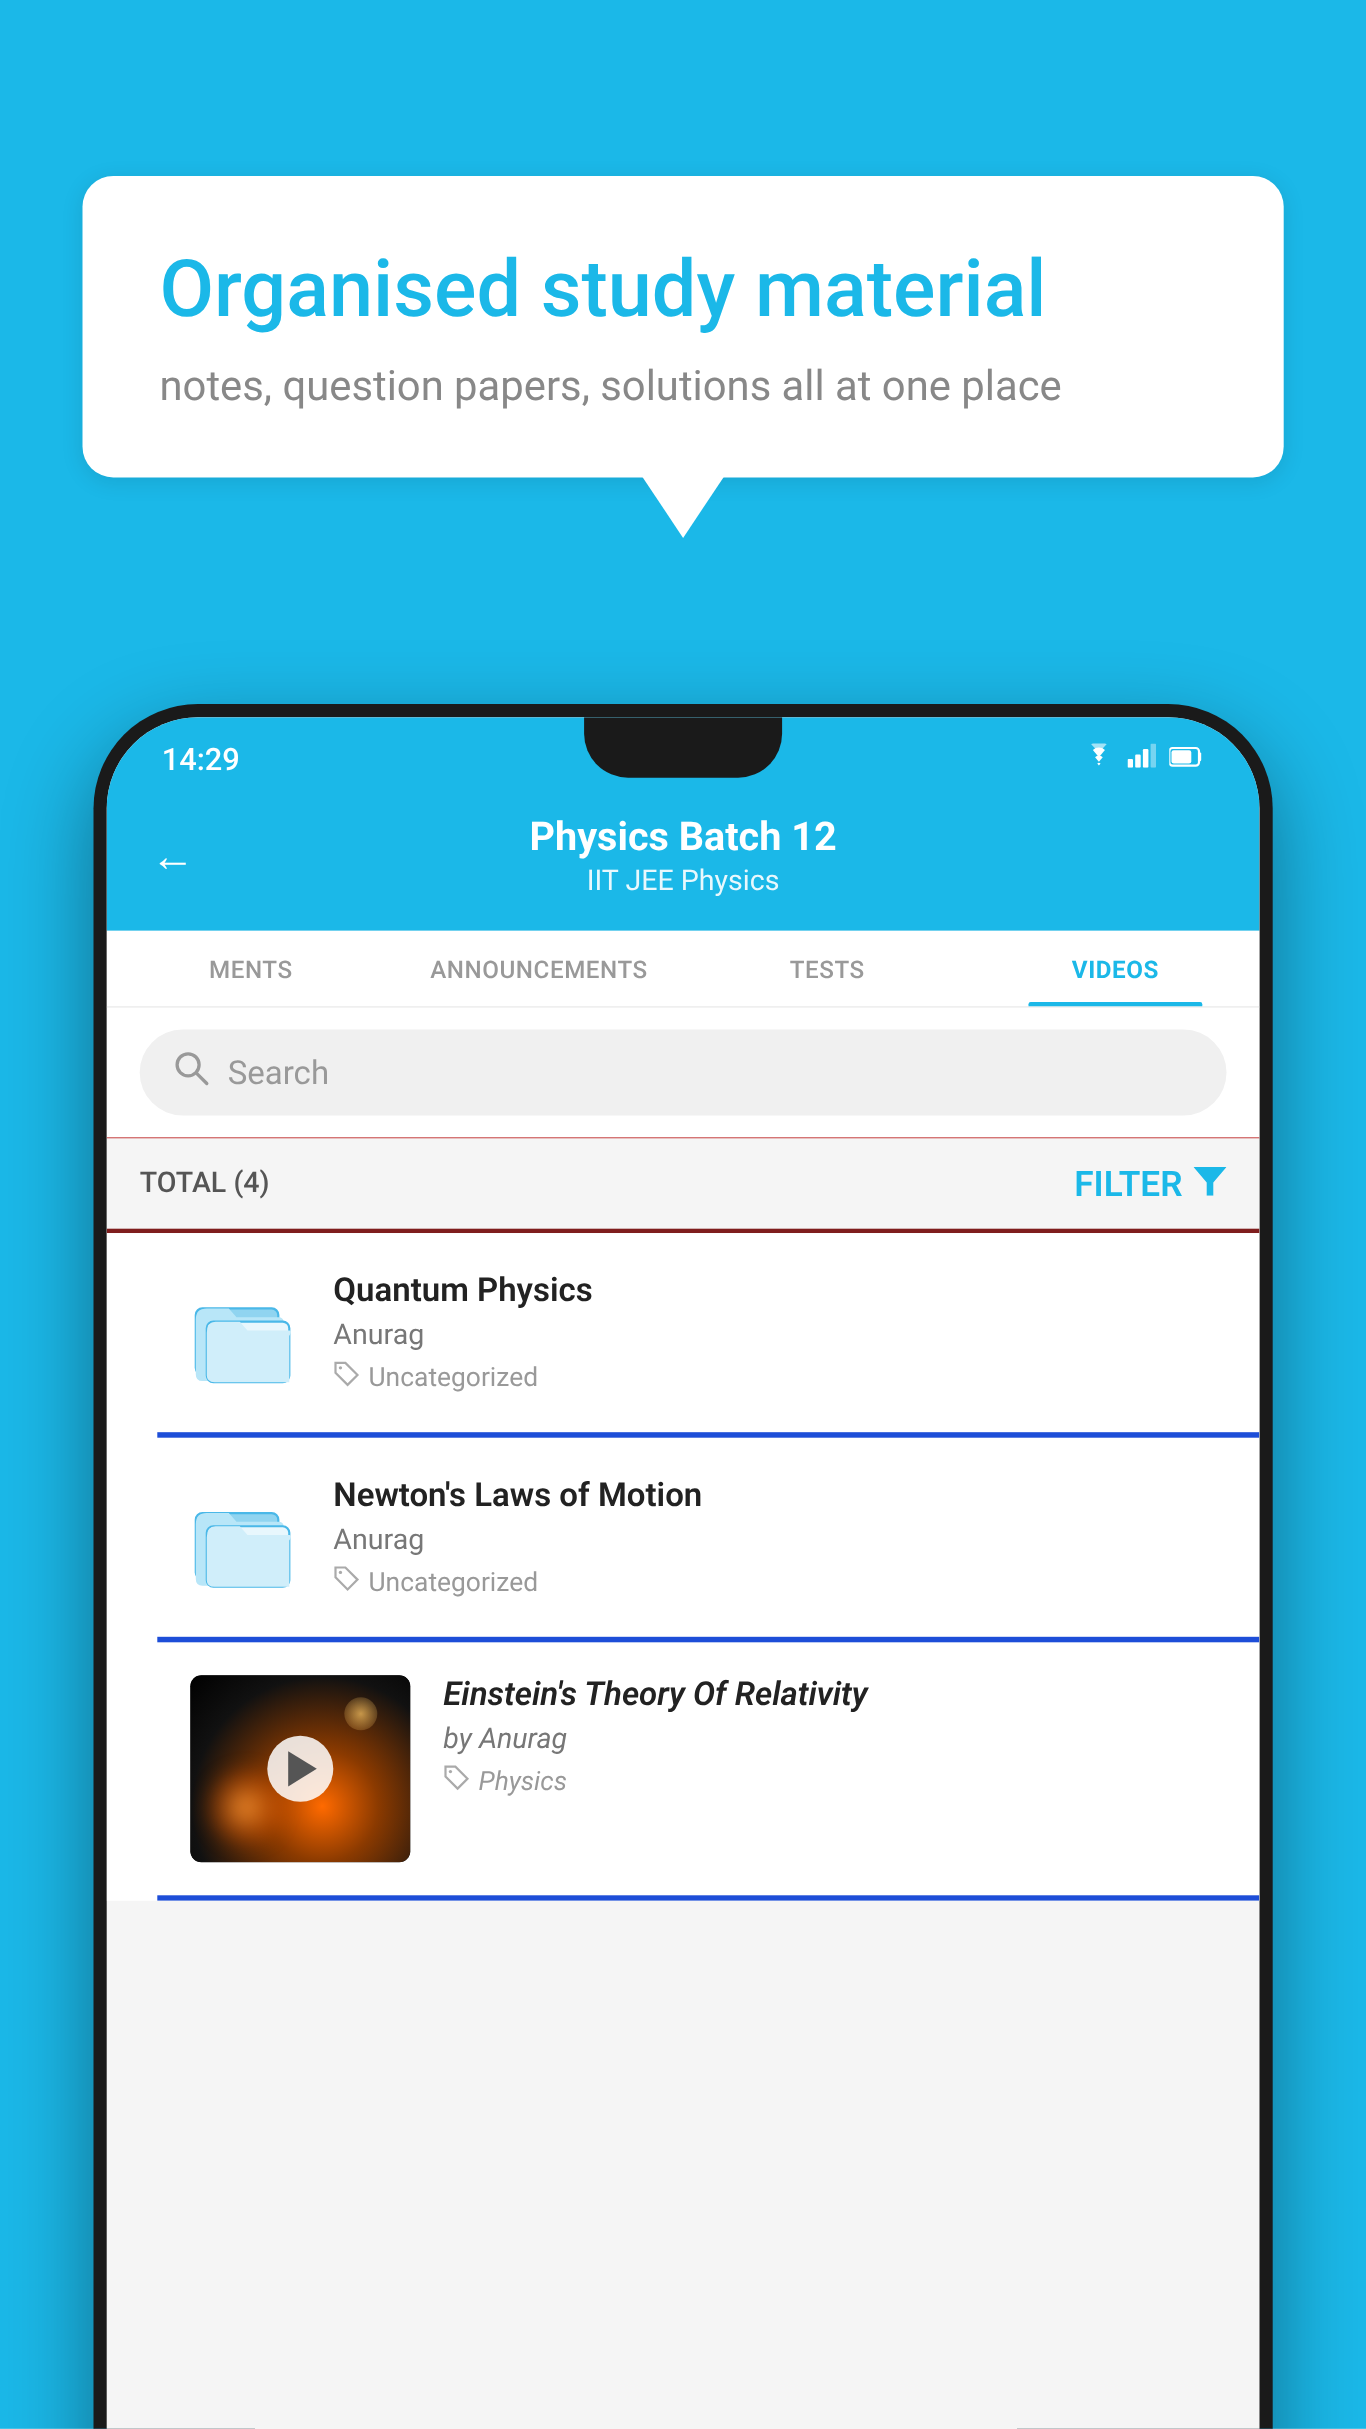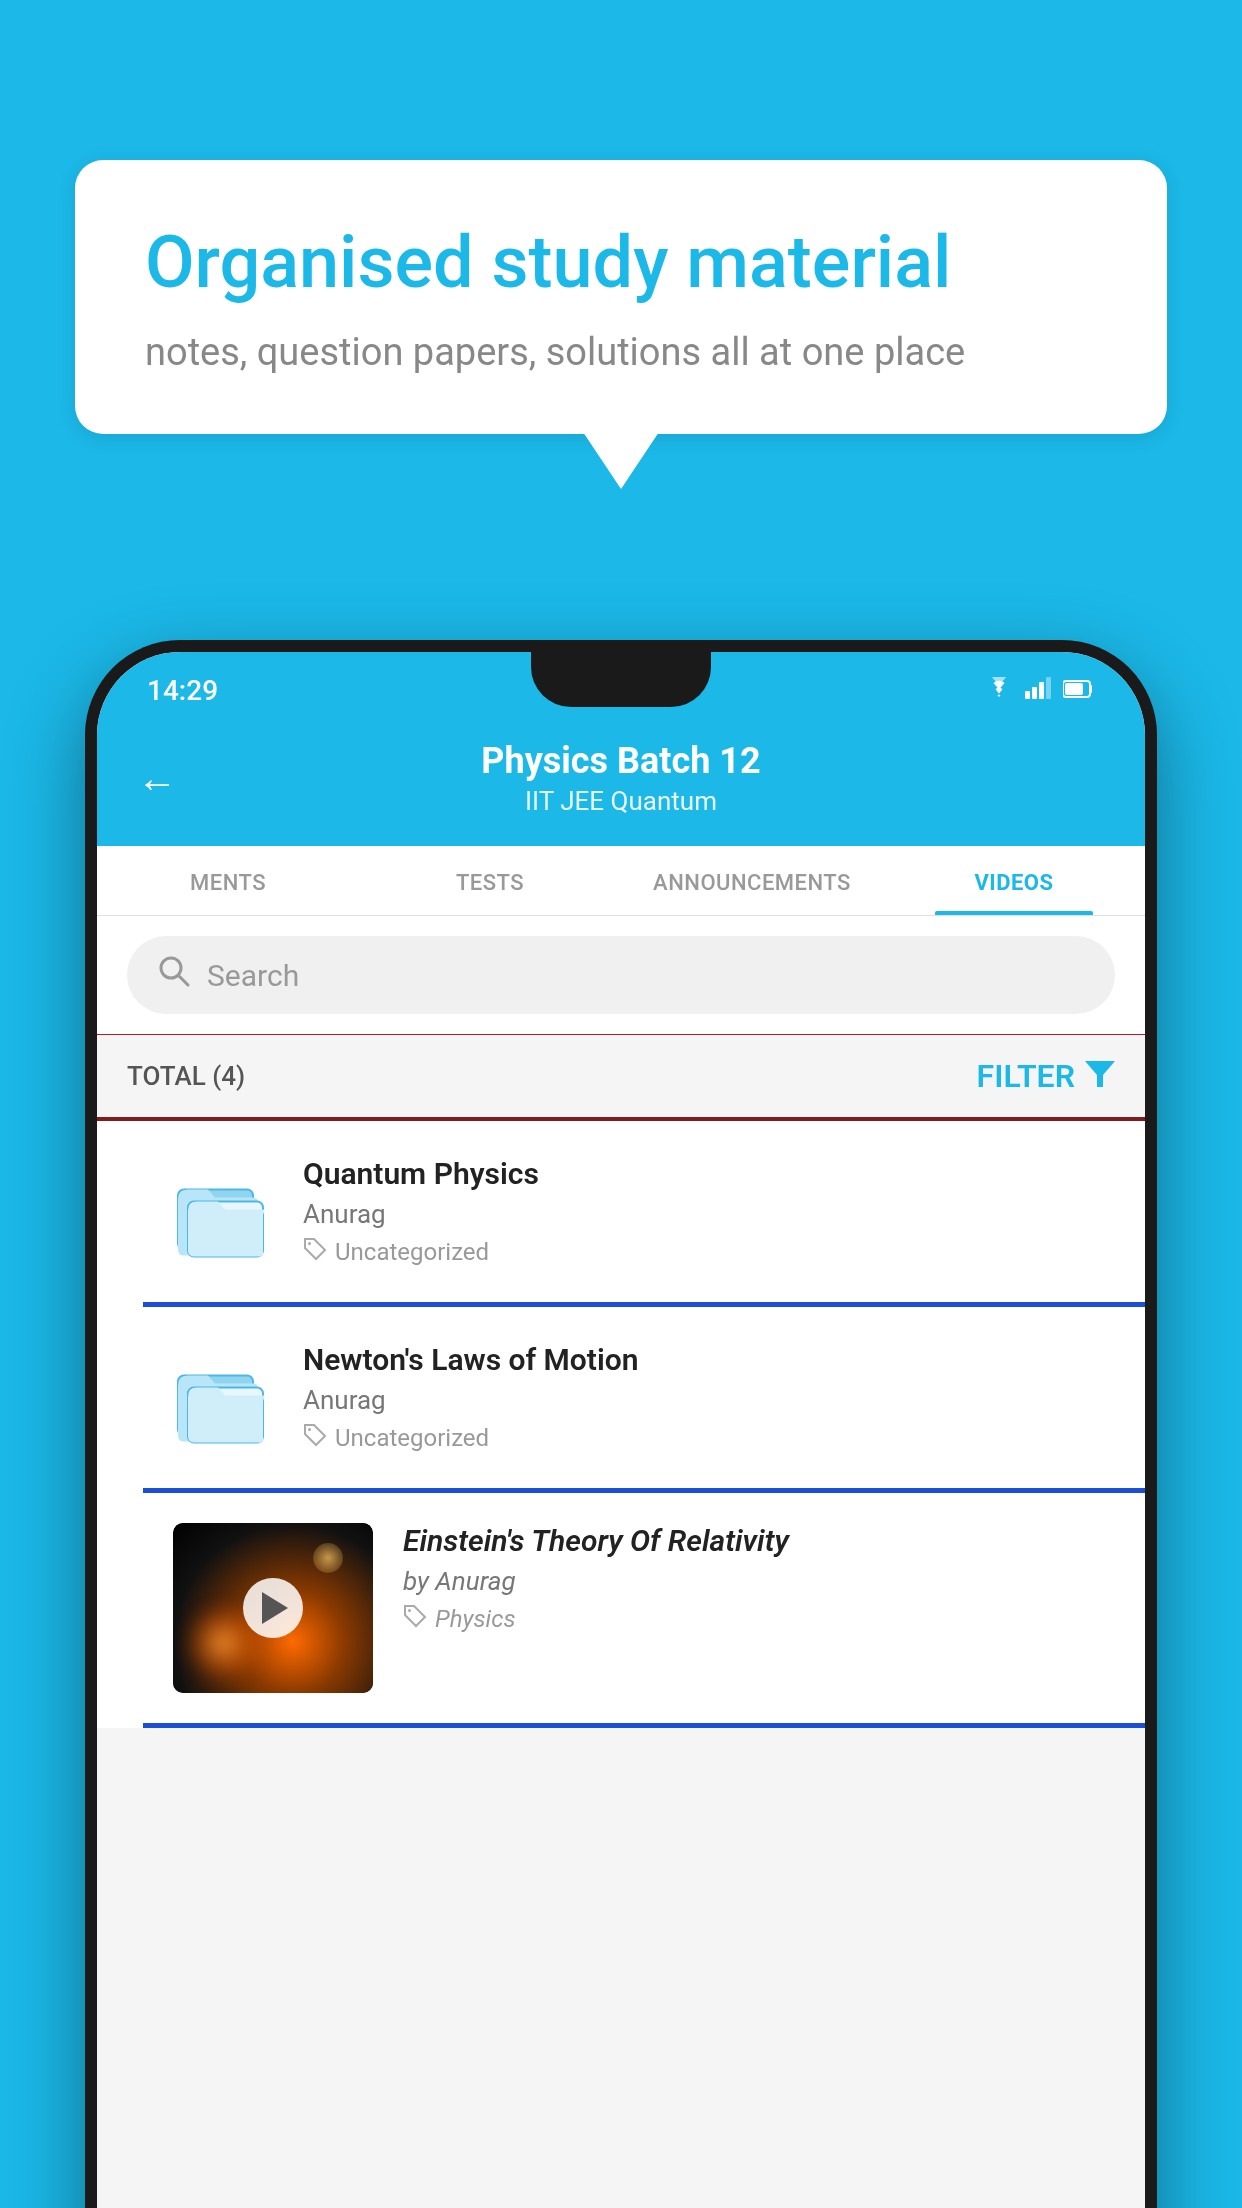--- a/index.html
+++ b/index.html
@@ -384,33 +384,33 @@
               <path d="M28 7v6" stroke="white" stroke-width="2" stroke-linecap="round"></path>
             </svg>
           </span>
         </div>
       </div>
 
       <div class="app-header">
         <span class="back-arrow">←</span>
         <div class="header-title-group">
           <div class="header-title">Physics Batch 12</div>
-          <div class="header-subtitle">IIT JEE   Quantum</div>
+          <div class="header-subtitle">IIT JEE   Physics</div>
         </div>
       </div>
 
       <div class="tab-bar">
         <div class="tab-item">
           <span>MENTS</span>
         </div>
         <div class="tab-item">
+          <span>ANNOUNCEMENTS</span>
+        </div>
+        <div class="tab-item">
           <span>TESTS</span>
-        </div>
-        <div class="tab-item">
-          <span>ANNOUNCEMENTS</span>
         </div>
         <div class="tab-item active">
           <span>VIDEOS</span>
         </div>
       </div>
 
       <div class="search-container">
         <div class="search-bar">
           <span class="search-icon-svg">
             <svg width="34" height="34" viewBox="0 0 34 34" fill="none">

